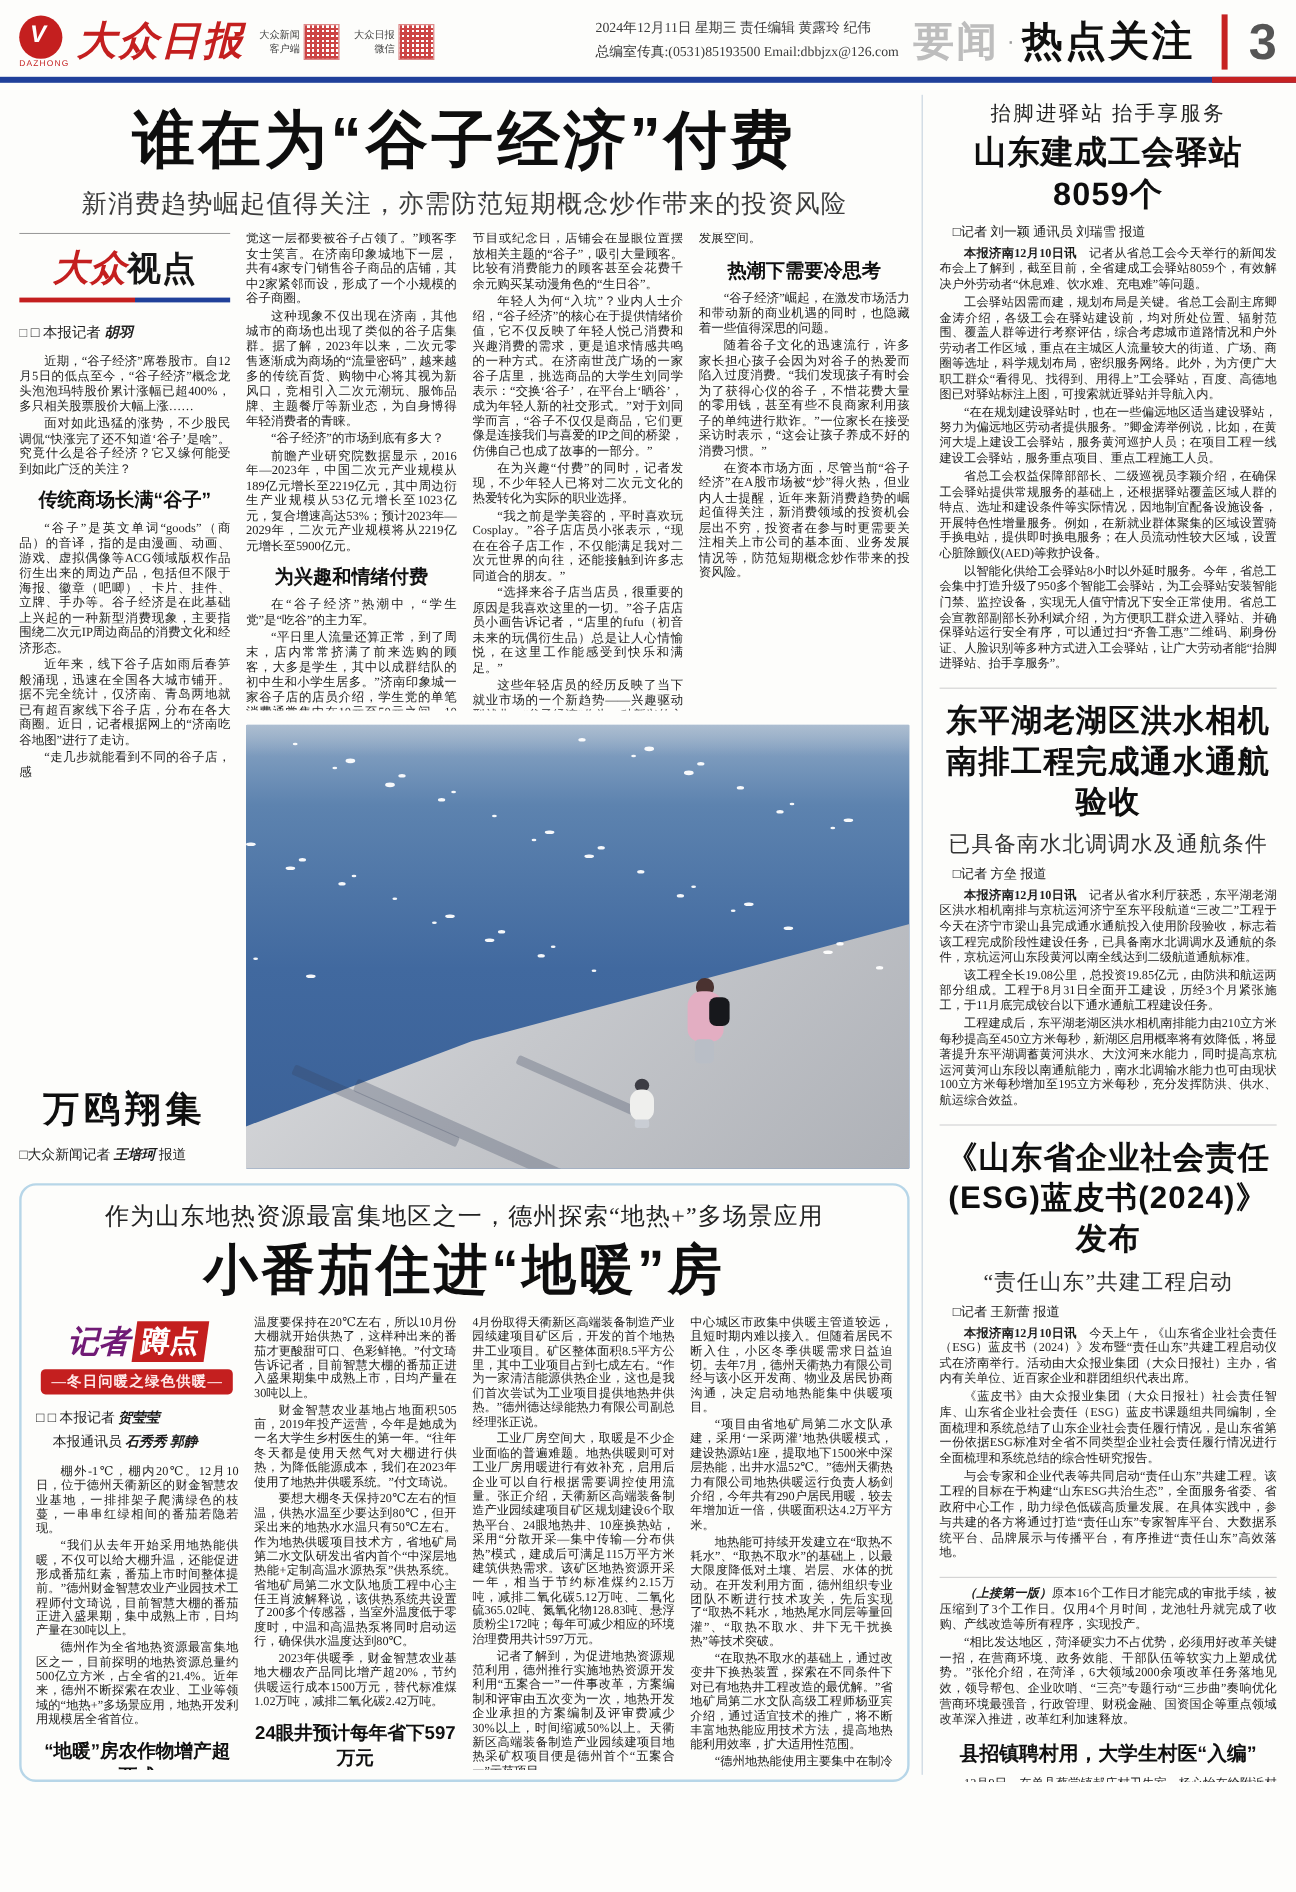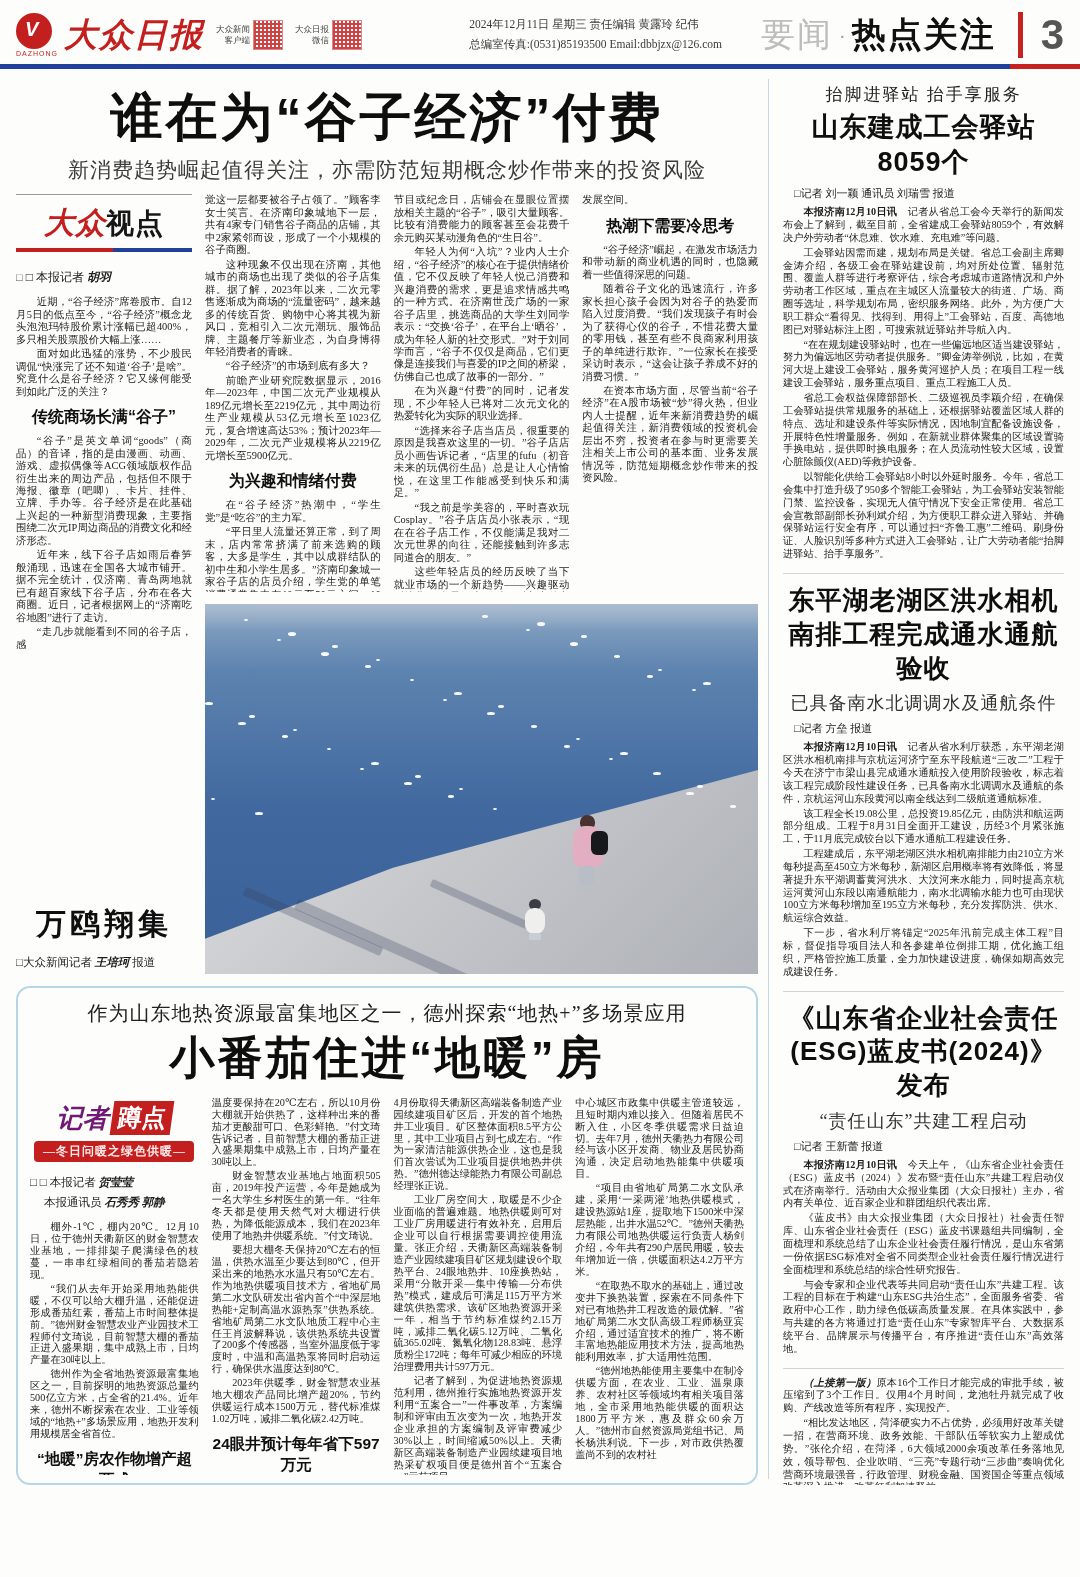--- a/index.html
+++ b/index.html
@@ -14,21 +14,21 @@
   .logo-circle span { position:absolute; left:9px; top:5px; color:#fff; font-family:"Liberation Sans",sans-serif; font-weight:900; font-size:20px; font-style:italic; }
   .logo-roman { font-family:"Liberation Sans",sans-serif; font-size:7px; color:#c41f1f; letter-spacing:1px; text-align:center; margin-top:1px; }
   .paper-name { font-size:33px; color:#c41f1f; font-weight:900; font-style:italic; letter-spacing:2px; line-height:1; }
   .qr-item { display:flex; align-items:center; gap:3px; }
   .qr-label { font-size:8.5px; color:#444; line-height:1.25; white-space:pre-line; text-align:right; }
   .qr { width:30px; height:30px; background:
         repeating-linear-gradient(0deg,#c44 0 2px,rgba(255,255,255,0) 2px 4px),
         repeating-linear-gradient(90deg,#c44 0 2px,#fff 2px 4px); border:1px solid #d88; }
   .date-block { margin-left:auto; font-size:11.5px; color:#3a3a3a; line-height:1.7; text-align:left; }
   .section-block { display:flex; align-items:center; gap:6px; font-family:"Liberation Sans",sans-serif; }
-  .section-light { font-size:34px; font-weight:400; color:#bdbdbd; letter-spacing:2px;margin-left:27px; }
+  .section-light { font-size:34px; font-weight:700; color:#bdbdbd; letter-spacing:2px; }
   .section-sep { font-size:20px; color:#999; }
   .section-bold { font-size:34px; font-weight:900; color:#101010; letter-spacing:2px; }
   .pagenum-bar { width:5px; height:46px; background:#c62222; margin:0 6px 0 10px; }
   .pagenum { font-size:42px; color:#555; font-family:"Liberation Sans",sans-serif; font-weight:700; }
   .blue-rule { height:5px; background:#20409a; position:relative; }
   .blue-rule i { position:absolute; right:0; top:0; width:70px; height:5px; background:#c62222; }
 
   
   .body-wrap { display:flex; gap:10px; padding:4px 16px 0; height:1416px; overflow:hidden; }
   .left-col { width:742px; flex:none; display:flex; flex-direction:column; }
@@ -204,22 +204,22 @@
                   <p class="para">“谷子经济”的市场到底有多大？</p>
                   <p class="para">前瞻产业研究院数据显示，2016年—2023年，中国二次元产业规模从189亿元增长至2219亿元，其中周边衍生产业规模从53亿元增长至1023亿元，复合增速高达53%；预计2023年—2029年，二次元产业规模将从2219亿元增长至5900亿元。</p>
                   <h4 class="sub-head">为兴趣和情绪付费</h4>
                   <p class="para">在“谷子经济”热潮中，“学生党”是“吃谷”的主力军。</p>
                   <p class="para">“平日里人流量还算正常，到了周末，店内常常挤满了前来选购的顾客，大多是学生，其中以成群结队的初中生和小学生居多。”济南印象城一家谷子店的店员介绍，学生党的单笔消费通常集中在10元至50元之间，10元左右的“吧唧”最受欢迎。</p>
                 </div>
               <div class="ma-col">
                   <p class="para noindent">节目或纪念日，店铺会在显眼位置摆放相关主题的“谷子”，吸引大量顾客。比较有消费能力的顾客甚至会花费千余元购买某动漫角色的“生日谷”。</p>
                   <p class="para">年轻人为何“入坑”？业内人士介绍，“谷子经济”的核心在于提供情绪价值，它不仅反映了年轻人悦己消费和兴趣消费的需求，更是追求情感共鸣的一种方式。在济南世茂广场的一家谷子店里，挑选商品的大学生刘同学表示：“交换‘谷子’，在平台上‘晒谷’，成为年轻人新的社交形式。”对于刘同学而言，“谷子不仅仅是商品，它们更像是连接我们与喜爱的IP之间的桥梁，仿佛自己也成了故事的一部分。”</p>
                   <p class="para">在为兴趣“付费”的同时，记者发现，不少年轻人已将对二次元文化的热爱转化为实际的职业选择。</p>
+                  <p class="para">“我之前是学美容的，平时喜欢玩Cosplay。”谷子店店员小张表示，“现在在谷子店工作，不仅能满足我对二次元世界的向往，还能接触到许多志同道合的朋友。”</p>
                   <p class="para">“选择来谷子店当店员，很重要的原因是我喜欢这里的一切。”谷子店店员小画告诉记者，“店里的fufu（初音未来的玩偶衍生品）总是让人心情愉悦，在这里工作能感受到快乐和满足。”</p>
-                  <p class="para">“我之前是学美容的，平时喜欢玩Cosplay。”谷子店店员小张表示，“现在在谷子店工作，不仅能满足我对二次元世界的向往，还能接触到许多志同道合的朋友。”</p>
                   <p class="para">这些年轻店员的经历反映了当下就业市场的一个新趋势——兴趣驱动型就业。“谷子经济”作为一种新兴的文化现象，迎合了年轻人择业时对个人兴趣和情感价值的需求，提供了更多样化的职业选择和</p>
                 </div>
               <div class="ma-col">
                   <p class="para noindent">发展空间。</p>
                   <h4 class="sub-head">热潮下需要冷思考</h4>
                   <p class="para">“谷子经济”崛起，在激发市场活力和带动新的商业机遇的同时，也隐藏着一些值得深思的问题。</p>
                   <p class="para">随着谷子文化的迅速流行，许多家长担心孩子会因为对谷子的热爱而陷入过度消费。“我们发现孩子有时会为了获得心仪的谷子，不惜花费大量的零用钱，甚至有些不良商家利用孩子的单纯进行欺诈。”一位家长在接受采访时表示，“这会让孩子养成不好的消费习惯。”</p>
                   <p class="para">在资本市场方面，尽管当前“谷子经济”在A股市场被“炒”得火热，但业内人士提醒，近年来新消费趋势的崛起值得关注，新消费领域的投资机会层出不穷，投资者在参与时更需要关注相关上市公司的基本面、业务发展情况等，防范短期概念炒作带来的投资风险。</p>
                 </div>
             </div>
@@ -350,20 +350,21 @@
           <div class="bb-col">
               <p class="para noindent">4月份取得天衢新区高端装备制造产业园续建项目矿区后，开发的首个地热井工业项目。矿区整体面积8.5平方公里，其中工业项目占到七成左右。“作为一家清洁能源供热企业，这也是我们首次尝试为工业项目提供地热井供热。”德州德达绿能热力有限公司副总经理张正说。</p>
               <p class="para">工业厂房空间大，取暖是不少企业面临的普遍难题。地热供暖则可对工业厂房用暖进行有效补充，启用后企业可以自行根据需要调控使用流量。张正介绍，天衢新区高端装备制造产业园续建项目矿区规划建设6个取热平台、24眼地热井、10座换热站，采用“分散开采—集中传输—分布供热”模式，建成后可满足115万平方米建筑供热需求。该矿区地热资源开采一年，相当于节约标准煤约2.15万吨，减排二氧化碳5.12万吨、二氧化硫365.02吨、氮氧化物128.83吨、悬浮质粉尘172吨；每年可减少相应的环境治理费用共计597万元。</p>
               <p class="para">记者了解到，为促进地热资源规范利用，德州推行实施地热资源开发利用“五案合一”一件事改革，方案编制和评审由五次变为一次，地热开发企业承担的方案编制及评审费减少30%以上，时间缩减50%以上。天衢新区高端装备制造产业园续建项目地热采矿权项目便是德州首个“五案合一”示范项目。</p>
               <h4 class="sub-head">城郊小区用上地热能</h4>
               <p class="para">12月10日，天衢新区永锋·百合新城小区居民周法安家中暖意融融，温度计</p>
             </div>
           <div class="bb-col">
               <p class="para noindent">中心城区市政集中供暖主管道较远，且短时期内难以接入。但随着居民不断入住，小区冬季供暖需求日益迫切。去年7月，德州天衢热力有限公司经与该小区开发商、物业及居民协商沟通，决定启动地热能集中供暖项目。</p>
               <p class="para">“项目由省地矿局第二水文队承建，采用‘一采两灌’地热供暖模式，建设热源站1座，提取地下1500米中深层热能，出井水温52℃。”德州天衢热力有限公司地热供暖运行负责人杨剑介绍，今年共有290户居民用暖，较去年增加近一倍，供暖面积达4.2万平方米。</p>
+              <p class="para">地热能可持续开发建立在“取热不耗水”、“取热不取水”的基础上，以最大限度降低对土壤、岩层、水体的扰动。在开发利用方面，德州组织专业团队不断进行技术攻关，先后实现了“取热不耗水，地热尾水同层等量回灌”、“取热不取水、井下无干扰换热”等技术突破。</p>
               <p class="para">“在取热不取水的基础上，通过改变井下换热装置，探索在不同条件下对已有地热井工程改造的最优解。”省地矿局第二水文队高级工程师杨亚宾介绍，通过适宜技术的推广，将不断丰富地热能应用技术方法，提高地热能利用效率，扩大适用性范围。</p>
               <p class="para">“德州地热能使用主要集中在制冷供暖方面，在农业、工业、温泉康养、农村社区等领域均有相关项目落地，全市采用地热能供暖的面积达1800万平方米，惠及群众60余万人。”德州市自然资源局党组书记、局长杨洪利说。下一步，对市政供热覆盖尚不到的农村社</p>
             </div>
         </div>
       </section>
     </div>
 
     <div class="v-rule"></div>
 
     <div class="right-col">
@@ -382,21 +383,20 @@
       </article>
 
       <article class="sb-art">
         <h2 class="sb-headline h-size-b">东平湖老湖区洪水相机南排工程完成通水通航验收</h2>
         <p class="sb-subtitle">已具备南水北调调水及通航条件</p>
         <p class="sb-byline">□记者 方垒 报道</p>
         <div class="sb-body">
             <p class="para"><strong>本报济南12月10日讯</strong>　记者从省水利厅获悉，东平湖老湖区洪水相机南排与京杭运河济宁至东平段航道“三改二”工程于今天在济宁市梁山县完成通水通航投入使用阶段验收，标志着该工程完成阶段性建设任务，已具备南水北调调水及通航的条件，京杭运河山东段黄河以南全线达到二级航道通航标准。</p>
             <p class="para">该工程全长19.08公里，总投资19.85亿元，由防洪和航运两部分组成。工程于8月31日全面开工建设，历经3个月紧张施工，于11月底完成铰台以下通水通航工程建设任务。</p>
             <p class="para">工程建成后，东平湖老湖区洪水相机南排能力由210立方米每秒提高至450立方米每秒，新湖区启用概率将有效降低，将显著提升东平湖调蓄黄河洪水、大汶河来水能力，同时提高京杭运河黄河山东段以南通航能力，南水北调输水能力也可由现状100立方米每秒增加至195立方米每秒，充分发挥防洪、供水、航运综合效益。</p>
-            <p class="para">下一步，省水利厅将锚定“2025年汛前完成主体工程”目标，督促指导项目法人和各参建单位倒排工期，优化施工组织，严格管控施工质量，全力加快建设进度，确保如期高效完成建设任务。</p>
           </div>
       </article>
 
       <article class="sb-art">
         <h2 class="sb-headline h-size-b">《山东省企业社会责任(ESG)蓝皮书(2024)》发布</h2>
         <p class="sb-subtitle">“责任山东”共建工程启动</p>
         <p class="sb-byline">□记者 王新蕾 报道</p>
         <div class="sb-body">
             <p class="para"><strong>本报济南12月10日讯</strong>　今天上午，《山东省企业社会责任（ESG）蓝皮书（2024）》发布暨“责任山东”共建工程启动仪式在济南举行。活动由大众报业集团（大众日报社）主办，省内有关单位、近百家企业和群团组织代表出席。</p>
             <p class="para">《蓝皮书》由大众报业集团（大众日报社）社会责任智库、山东省企业社会责任（ESG）蓝皮书课题组共同编制，全面梳理和系统总结了山东企业社会责任履行情况，是山东省第一份依据ESG标准对全省不同类型企业社会责任履行情况进行全面梳理和系统总结的综合性研究报告。</p>

